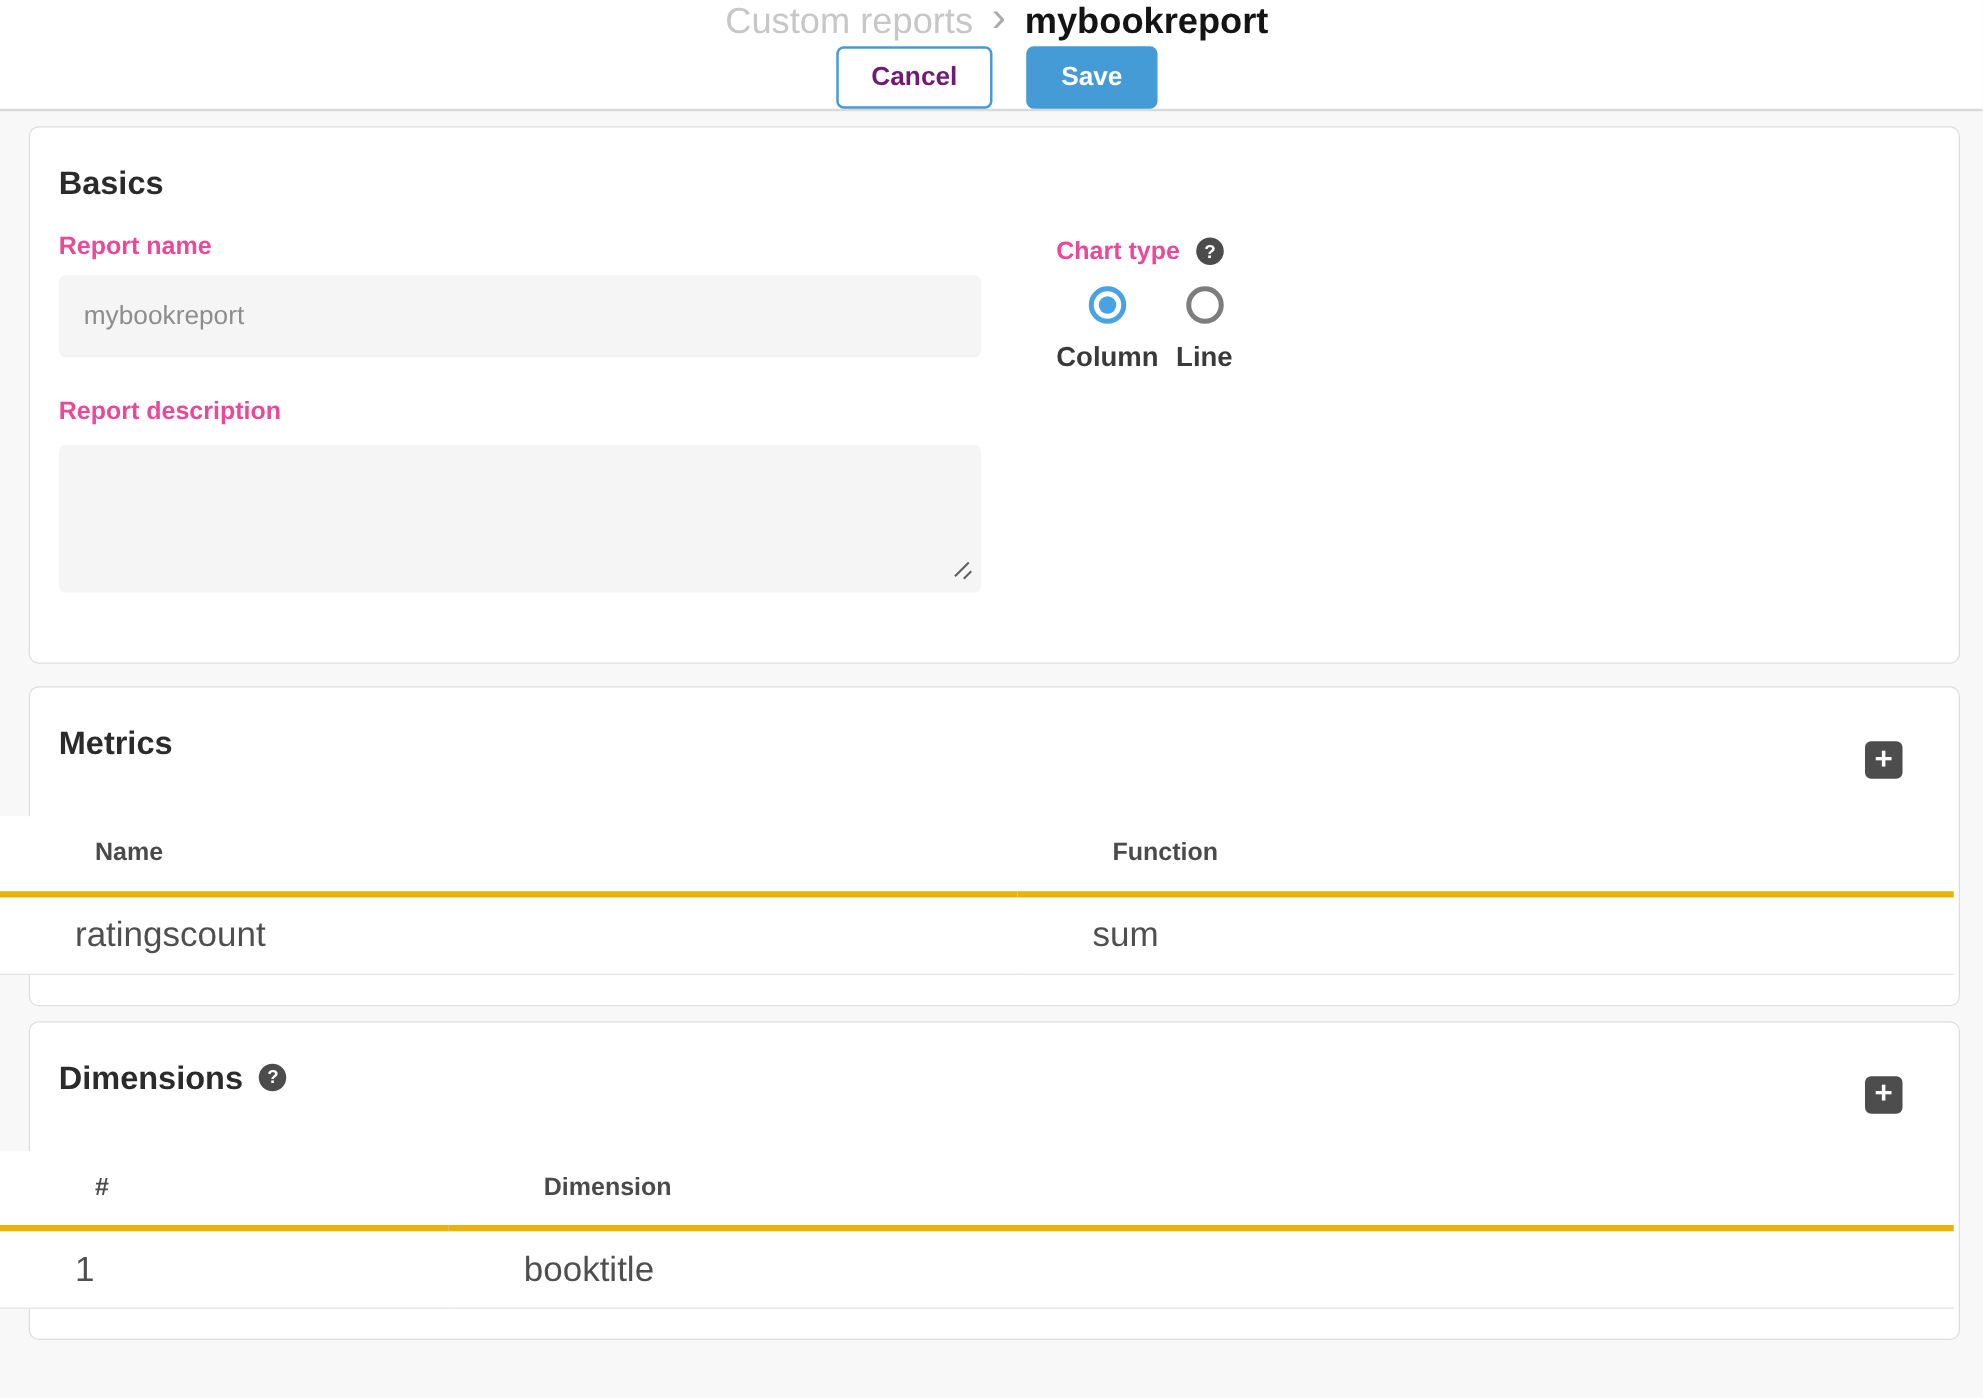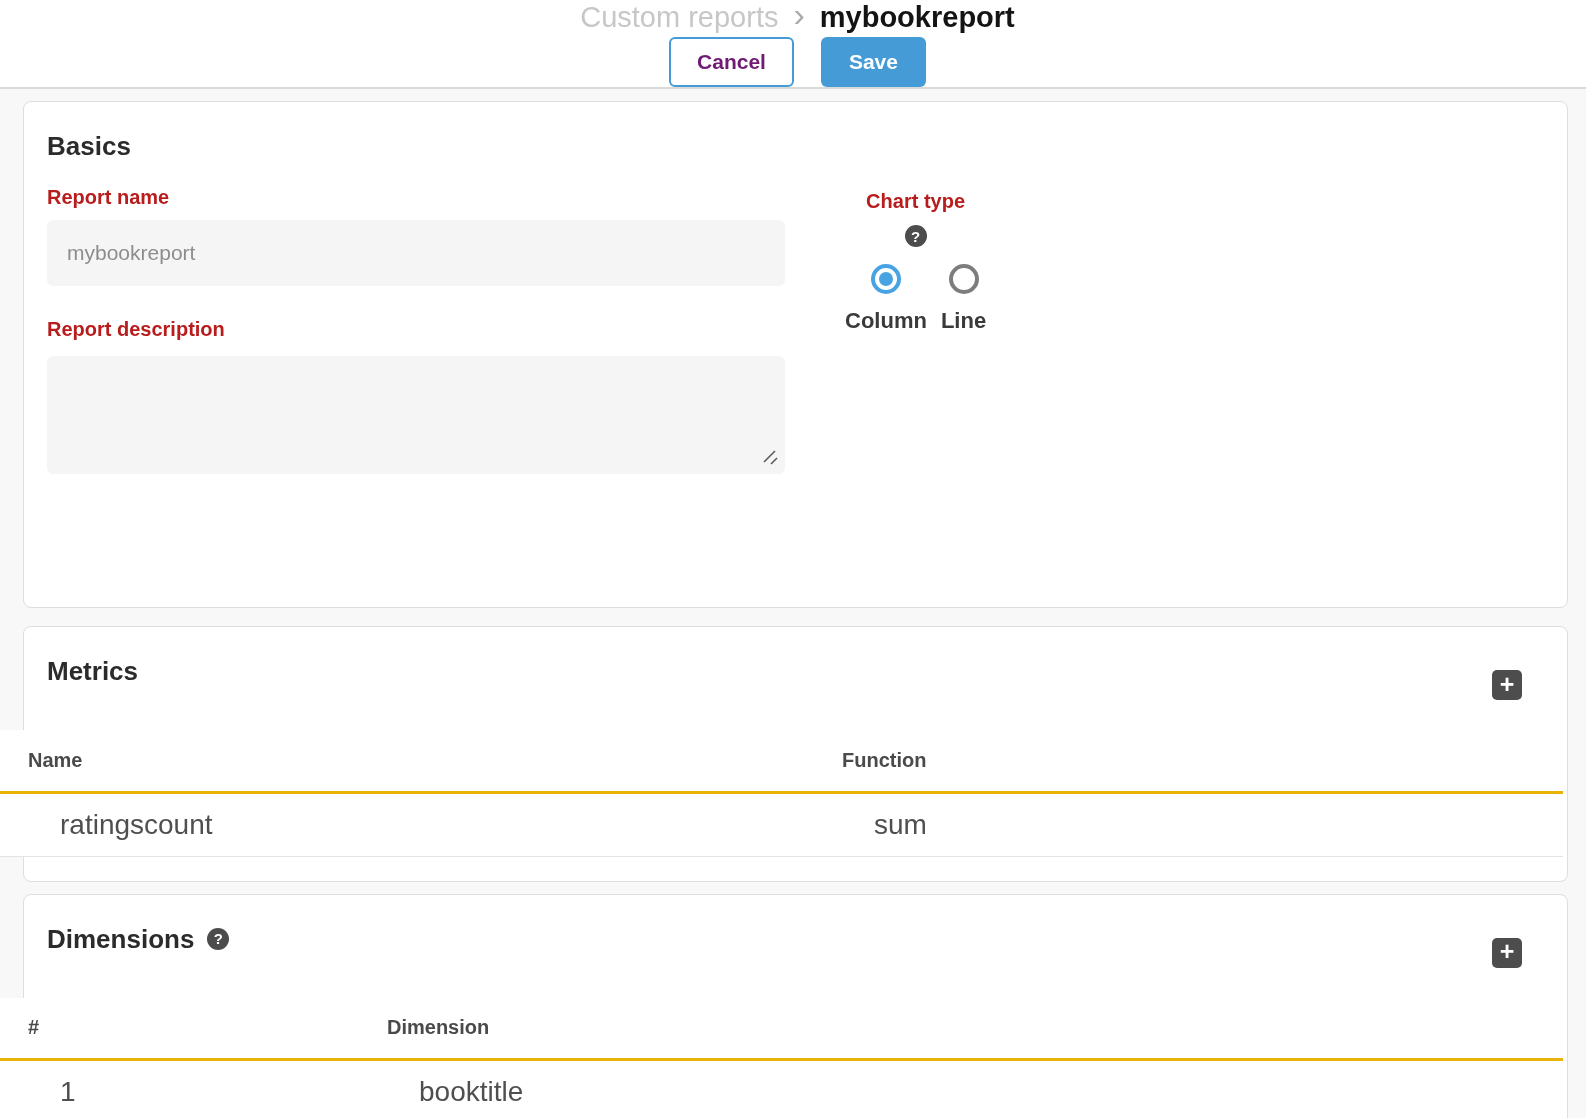--- a/index.html
+++ b/index.html
@@ -36,38 +36,38 @@
   .main { padding: 12px 18px 0 23px; }
   .card {
     background: #ffffff; border: 1px solid #dedede; border-radius: 8px;
     position: relative;
   }
   h2.section-heading {
     margin: 0; font-size: 26px; line-height: 32px; font-weight: 700; color: #2b2b2b;
   }
 
   
-  .card-basics { height: 507px; margin-bottom: 18px; padding: 28px 0 0 23px; }
-  .field-label { font-size: 20px; line-height: 22px; font-weight: 700; color: #b91c1c; }
+  .card-basics { height: 430px; margin-bottom: 18px; padding: 28px 0 0 23px; }
+  .field-label { font-size: 20px; line-height: 22px; font-weight: 700; color: #ec4899; }
   .label-report-name { margin-top: 24px; }
   .text-input {
     display: block; margin-top: 12px; width: 738px; height: 66px;
     background: #f5f5f5; border: none; border-radius: 6px;
     font-size: 21px; color: #8d8d8d; padding: 0 20px;
     font-family: inherit; outline: none;
   }
   .label-report-desc { margin-top: 32px; }
   .textarea-box {
     margin-top: 16px; width: 738px; height: 118px;
     background: #f5f5f5; border-radius: 6px; position: relative; cursor: text;
   }
   .resize-handle { position: absolute; right: 7px; bottom: 5px; }
 
   .chart-type-group { position: absolute; left: 821px; top: 88px; }
-  .chart-type-head { display: flex; align-items: center; gap: 13px; flex-direction: column; }
+  .chart-type-head { display: flex; align-items: center; gap: 13px; }
   .help-icon {
     width: 22px; height: 22px; border-radius: 50%;
     background: #4c4c4c; color: #ffffff;
     font-size: 15px; font-weight: 700;
     display: inline-flex; align-items: center; justify-content: center;
     cursor: pointer; flex: 0 0 auto;
   }
   .radio-row { display: flex; align-items: center; gap: 14px; margin-top: 17px; }
   .radio-option { display: flex; align-items: center; gap: 14px; cursor: pointer; flex-direction: column; }
   .radio {
@@ -99,21 +99,21 @@
   table.bleed-table {
     border-collapse: collapse; table-layout: fixed;
     margin: 30px 4px 0 -24px;
     width: calc(100% + 20px);
     background: #ffffff;
   }
   .dims-table { margin-top: 33px; }
   .bleed-table th {
     height: 62px; text-align: left; vertical-align: middle;
     font-size: 20px; font-weight: 700; color: #4a4a4a;
-    padding: 0 0 0 28px; border-bottom: 3px solid #eab308;
+    padding: 0 0 0 76px; border-bottom: 5px solid #eab308;
   }
   .bleed-table td {
     height: 64px; vertical-align: middle;
     font-size: 28px; font-weight: 400; color: #4f4f4f;
     padding: 0 0 0 60px; border-bottom: 1px solid #e3e3e3;
   }
   .metrics-table col.c1 { width: 814px; }
   .dims-table col.c1 { width: 359px; }
   .table-footer-spacer { height: 24px; }
 </style>

